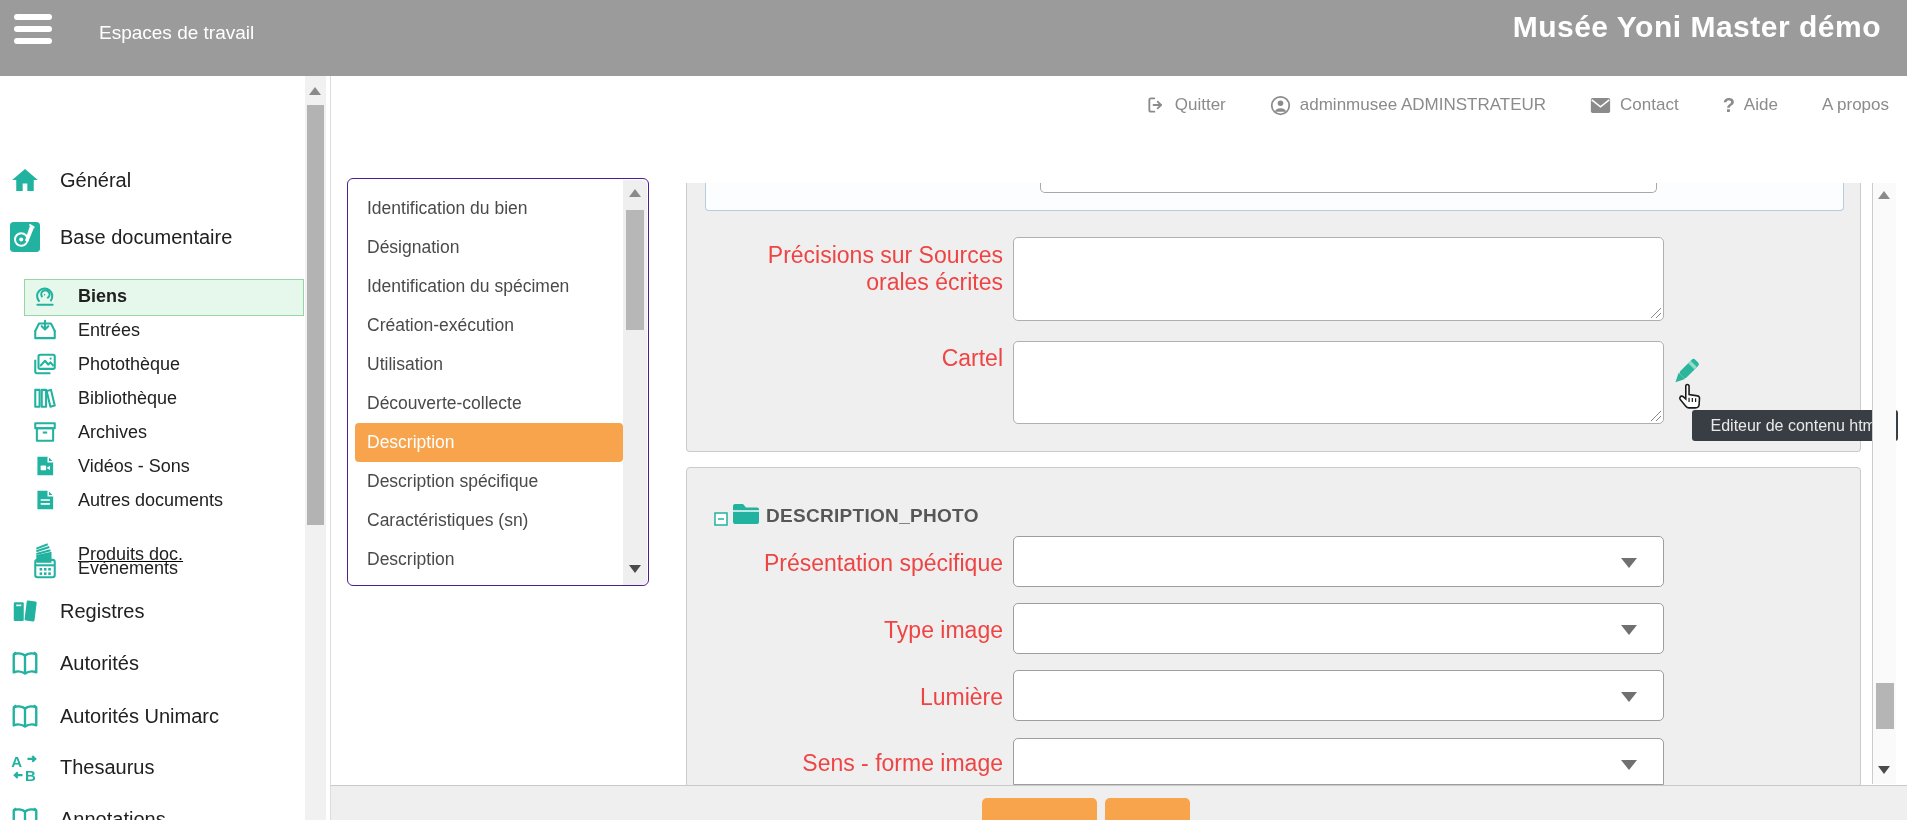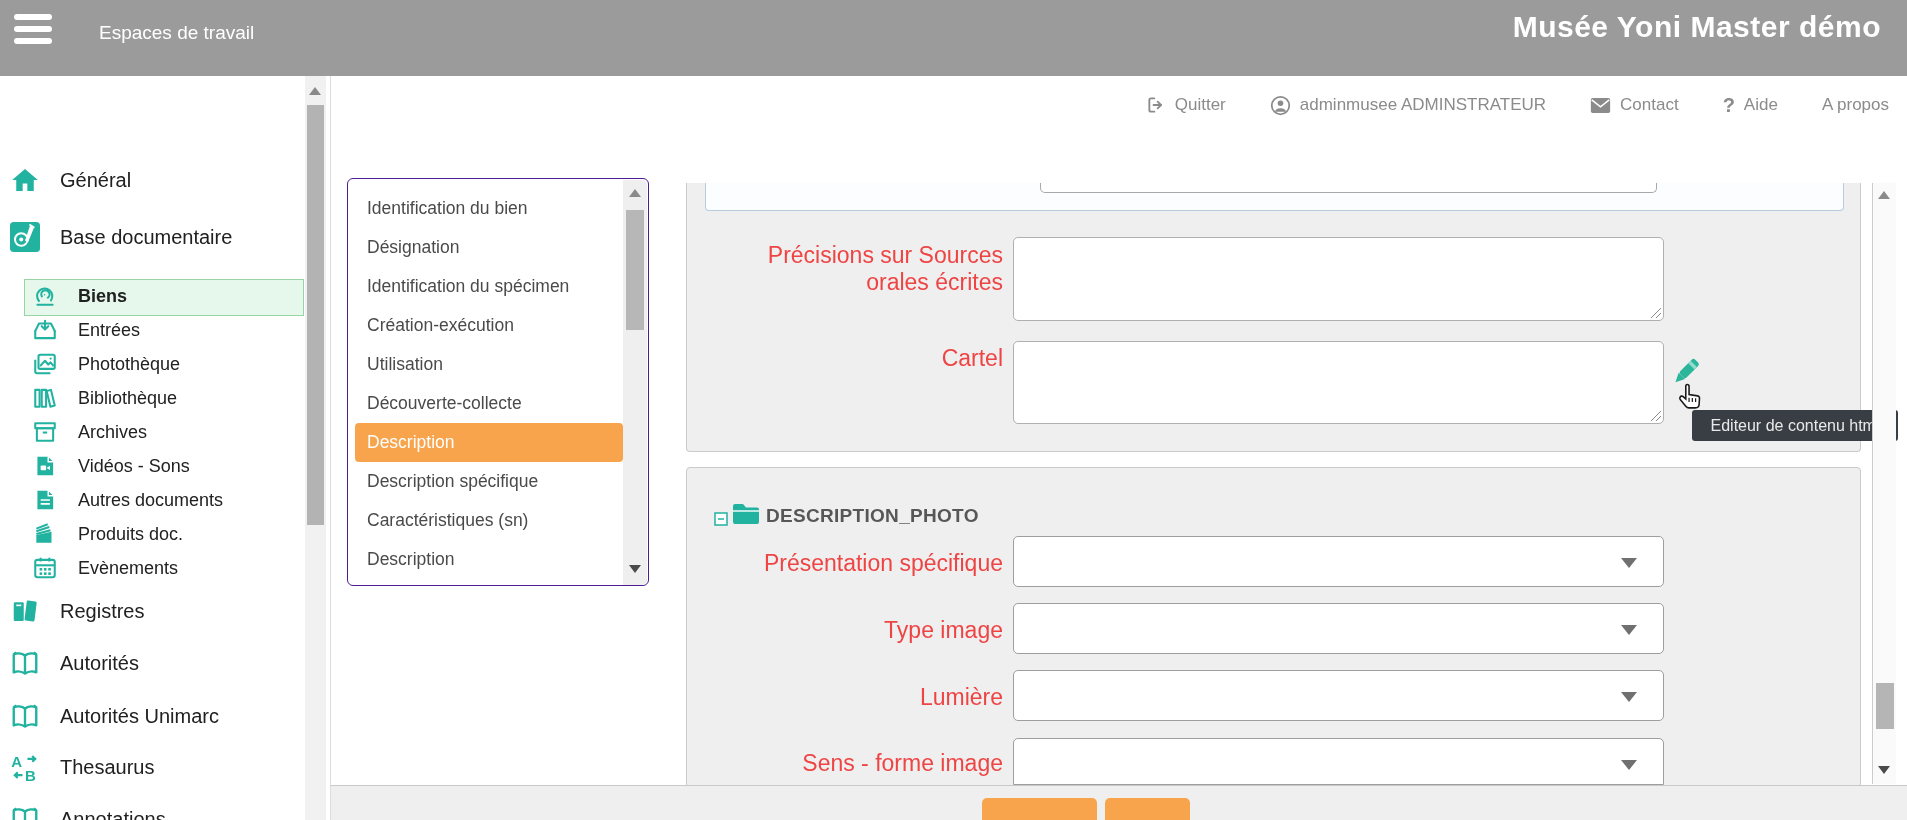--- a/index.html
+++ b/index.html
@@ -193,21 +193,21 @@
 
     <div class="side-item lvl2" style="top:411px;">
       <svg class="sicon" width="26" height="26" viewBox="0 0 24 24">
           <path d="M5 3.5 H15 L19.5 8 V20.5 H5 Z" fill="#22b2a0"></path>
           <path d="M15 3.5 V8 H19.5" fill="none" stroke="#fff" stroke-width="1.4"></path>
           <path d="M8 12 H16.5 M8 15.5 H16.5" stroke="#fff" stroke-width="1.6"></path>
         </svg>
       <span class="lbl">Autres documents</span>
     </div>
 
-    <div class="side-item lvl2" style="top:445px;">
+    <div class="side-item lvl2" style="top:465px;text-decoration:underline;">
       <svg class="sicon" width="26" height="26" viewBox="0 0 24 24" fill="none" stroke="#22b2a0" stroke-width="1.8" stroke-linejoin="round">
           <path d="M4 20 L18 20 L18 10 L4 13 Z" fill="#22b2a0" stroke="none"></path>
           <path d="M4 12 L17 8.5"></path>
           <path d="M4 9.5 L16 5.5"></path>
           <path d="M4 7 L14.5 3"></path>
         </svg>
       <span class="lbl">Produits doc.</span>
     </div>
 
     <div class="side-item lvl2" style="top:479px;">

